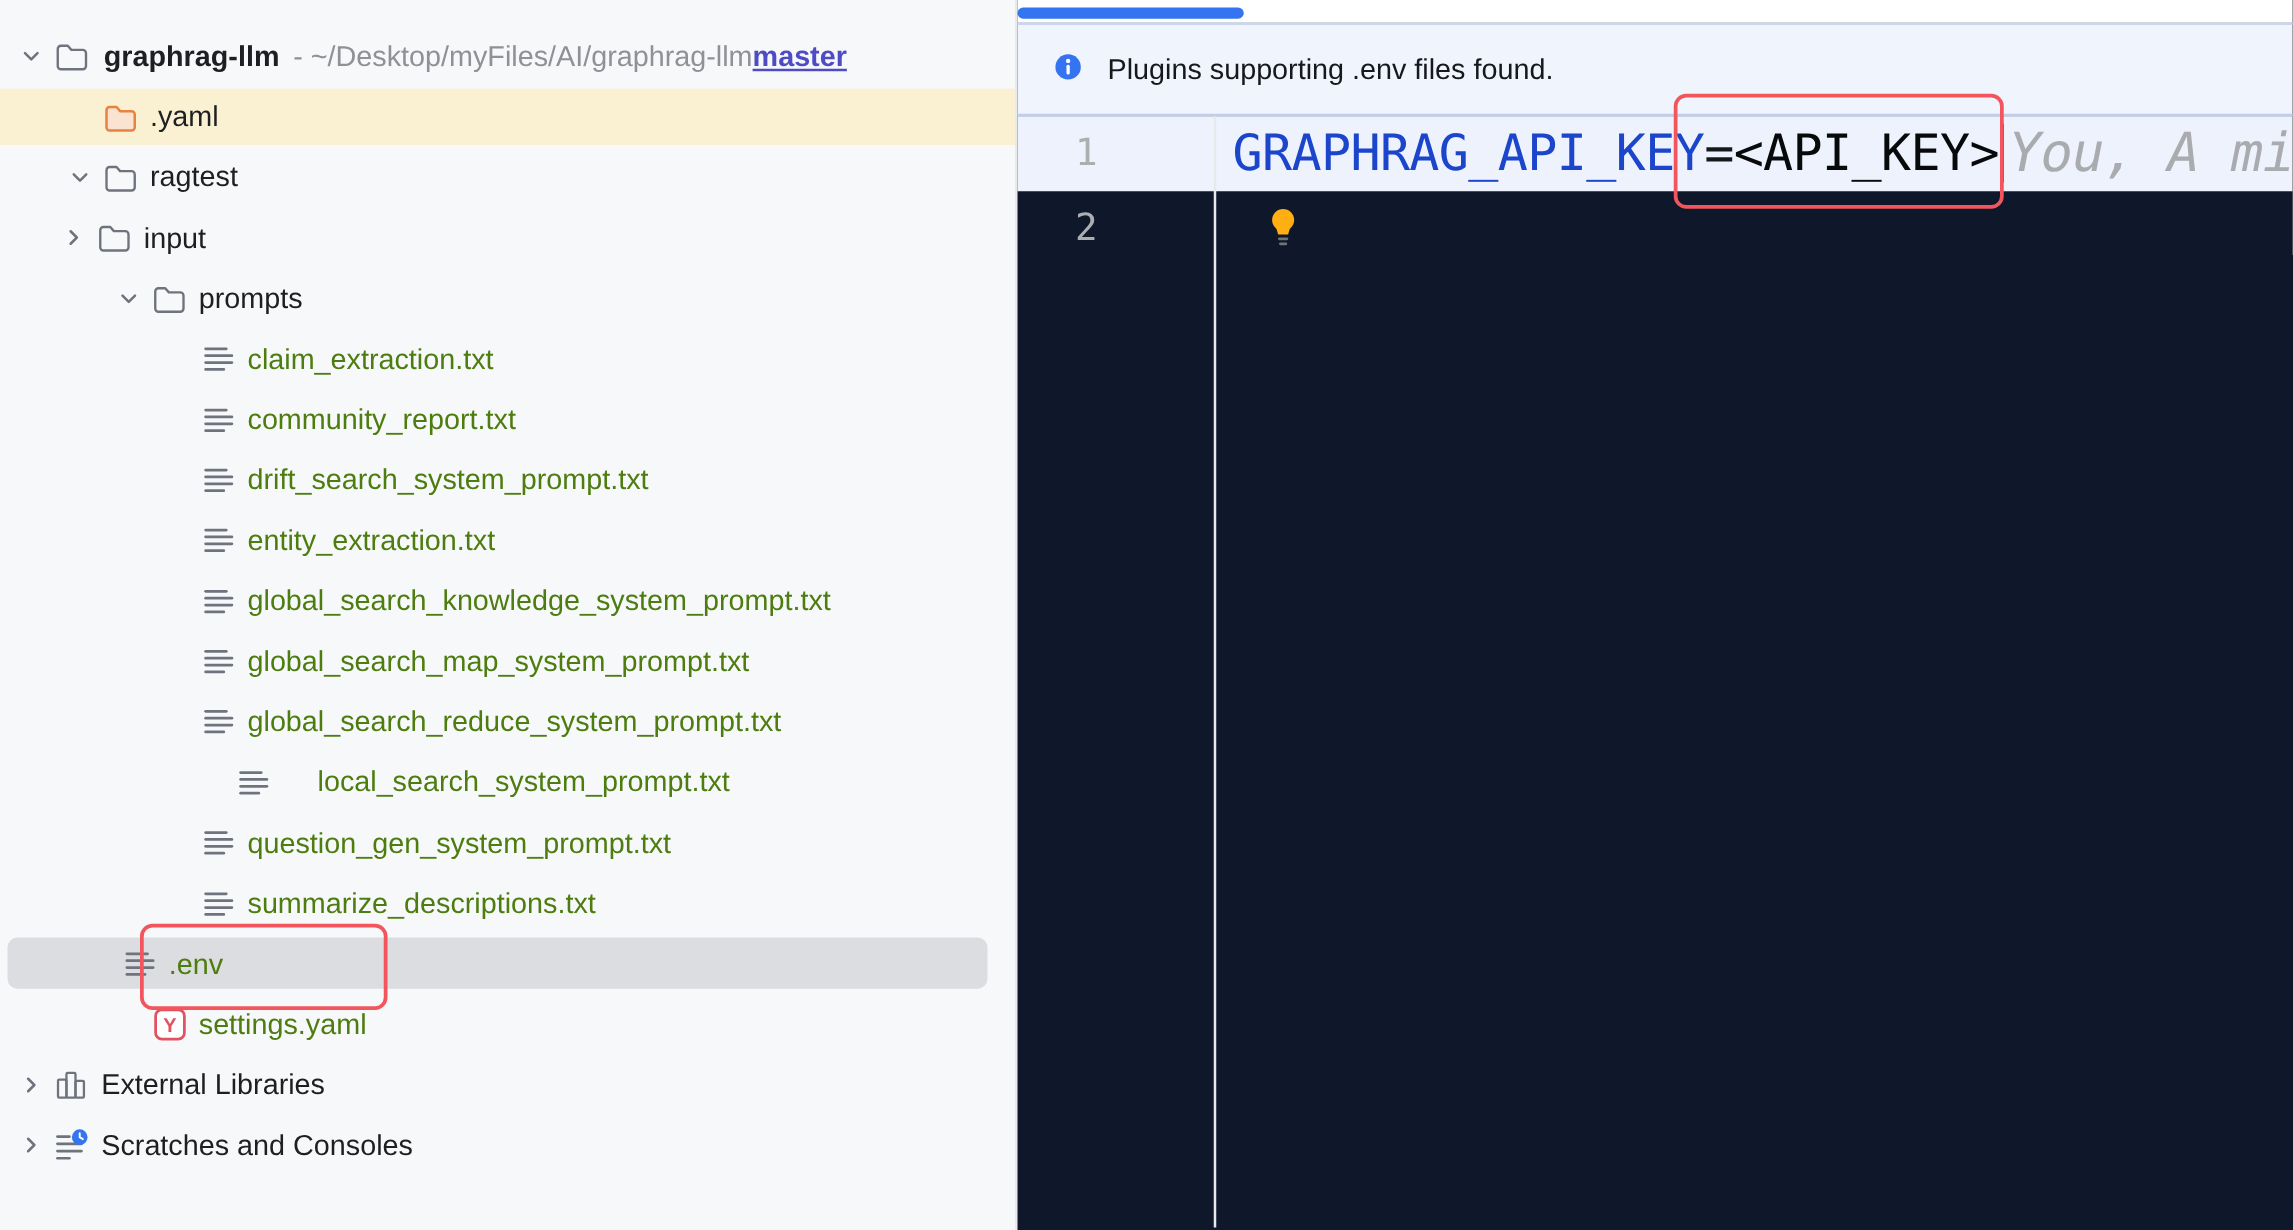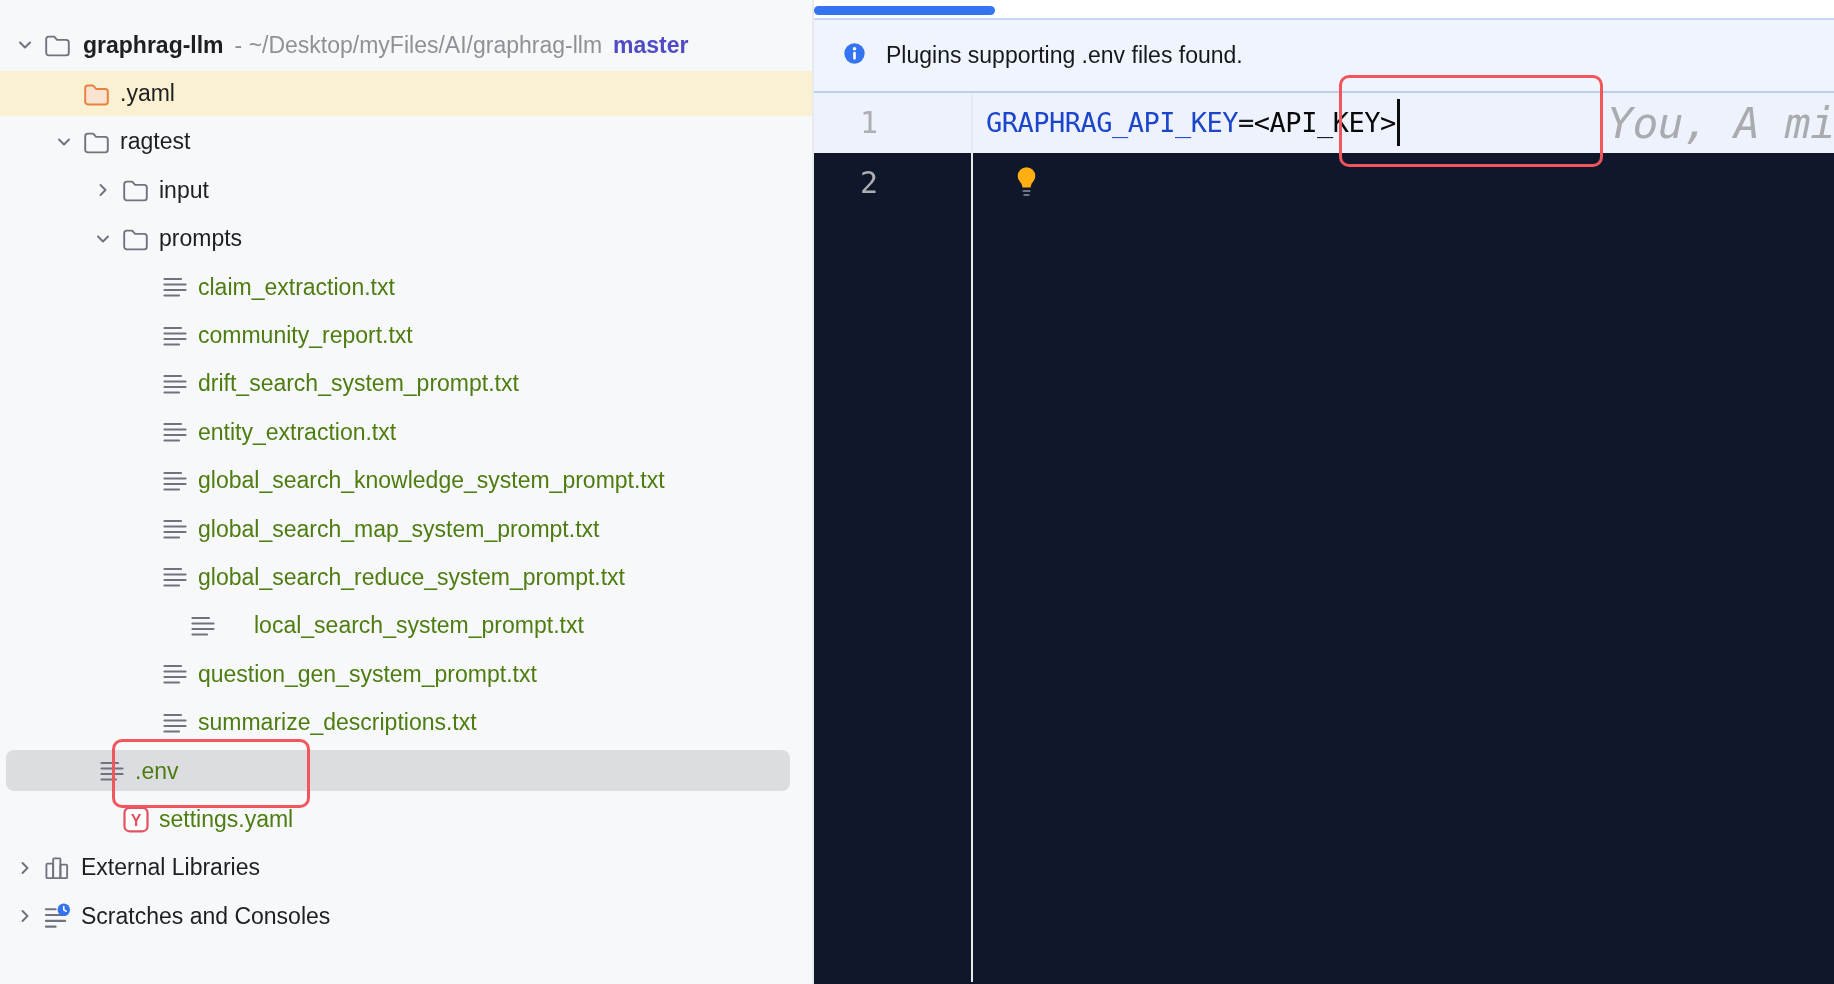--- a/index.html
+++ b/index.html
@@ -19,37 +19,37 @@
                   align-items:center;justify-content:center;position:relative;z-index:2;}
   .tree-row .lbl{position:relative;z-index:2;}
   .lbl.added{color:#4d7c0f;}
   .row-band-excluded{position:absolute;left:0;right:0;top:2px;bottom:2px;background:#FAF0D2;z-index:0;}
   .row-band-selected{position:absolute;left:6px;right:22px;top:3px;bottom:4px;
                      background:#DBDDE0;border-radius:8px;z-index:0;}
   .tree-annotation{position:absolute;left:112px;top:-8px;width:192px;height:63px;
                    border:3px solid #F2555C;border-radius:10px;z-index:3;}
   .root-name{font-weight:bold;margin-left:2px;}
   .root-path{color:#8F9196;margin-left:11px;}
-  .root-branch{color:#4F4BC5;font-weight:bold;margin-left:11px;}
+  .root-branch{color:#4F4BC5;font-weight:bold;text-decoration:underline;}
 
   
   .editor-pane{position:absolute;left:814px;top:0;width:1116px;height:984px;background:#0f172a;}
   .tabstrip{position:relative;height:18px;background:#FFFFFF;}
   .tab-indicator{position:absolute;left:0;top:6px;width:181px;height:9px;border-radius:4.5px;background:#3574F0;}
   .banner{height:75px;box-sizing:border-box;background:#F0F4FD;
           border-top:2px solid #C9D6F2;border-bottom:2px solid #BDCEEF;
           display:flex;align-items:center;padding-left:29px;}
   .banner-text{margin-left:20px;font-size:23px;color:#17181B;}
   .code-area{position:relative;height:889px;}
   .gutter-sep{position:absolute;left:157px;top:0;bottom:0;width:2px;background:#E8E9ED;z-index:1;}
   .code-line{position:relative;height:59.5px;display:flex;align-items:center;}
   .code-line.current{background:#EEF2FC;}
   .gutter{width:157px;flex:none;box-sizing:border-box;text-align:right;padding-right:93px;
           font-family:"DejaVu Sans Mono",monospace;font-size:30px;color:#ACAEB2;z-index:2;}
-  .code-text{font-family:"DejaVu Sans Mono",monospace;font-size:27px;white-space:pre;
+  .code-text{font-family:"DejaVu Sans Mono",monospace;font-size:40px;white-space:pre;
              letter-spacing:-0.5px;padding-left:15px;display:flex;align-items:center;}
   .tok-key{color:#1B45CB;}
   .tok-op{color:#17181C;}
   .tok-value{color:#08090B;}
   .caret{display:inline-block;width:3px;height:47px;background:#0A0B0D;margin-left:1px;}
   .blame{position:absolute;left:793px;top:50%;transform:translateY(-50%);
          font-family:"DejaVu Sans Mono",monospace;font-style:italic;font-size:43px;
          color:#A9ABAF;white-space:pre;letter-spacing:-0.5px;}
   .bulb-holder{margin-left:27px;display:flex;align-items:center;}
   .editor-annotation{position:absolute;left:525px;top:75px;width:258px;height:86px;
@@ -97,21 +97,21 @@
               <path d="M6 8.5 L11 13.5 L16 8.5" fill="none" stroke="#6F737E" stroke-width="2" stroke-linecap="round" stroke-linejoin="round"></path>
             </svg>
           </span>
           <span class="nodeicon">
             <svg width="27" height="24" viewBox="0 0 27 24">
               <path d="M2.2 6.2 a2.6 2.6 0 0 1 2.6 -2.6 h5.4 l2.9 3.3 h9.1 a2.6 2.6 0 0 1 2.6 2.6 v10.3 a2.6 2.6 0 0 1 -2.6 2.6 h-17.4 a2.6 2.6 0 0 1 -2.6 -2.6 z" fill="none" stroke="#6F737E" stroke-width="1.9" stroke-linejoin="round"></path>
             </svg>
           </span>
           <span class="lbl">ragtest</span>
         </div>
-        <div class="tree-row" style="padding-left: 92px;">
+        <div class="tree-row" style="padding-left: 48px;">
           <span class="chev">
             <svg width="22" height="22" viewBox="0 0 22 22">
               <path d="M8.5 6 L13.5 11 L8.5 16" fill="none" stroke="#6F737E" stroke-width="2" stroke-linecap="round" stroke-linejoin="round"></path>
             </svg>
           </span>
           <span class="nodeicon">
             <svg width="27" height="24" viewBox="0 0 27 24">
               <path d="M2.2 6.2 a2.6 2.6 0 0 1 2.6 -2.6 h5.4 l2.9 3.3 h9.1 a2.6 2.6 0 0 1 2.6 2.6 v10.3 a2.6 2.6 0 0 1 -2.6 2.6 h-17.4 a2.6 2.6 0 0 1 -2.6 -2.6 z" fill="none" stroke="#6F737E" stroke-width="1.9" stroke-linejoin="round"></path>
             </svg>
           </span>

